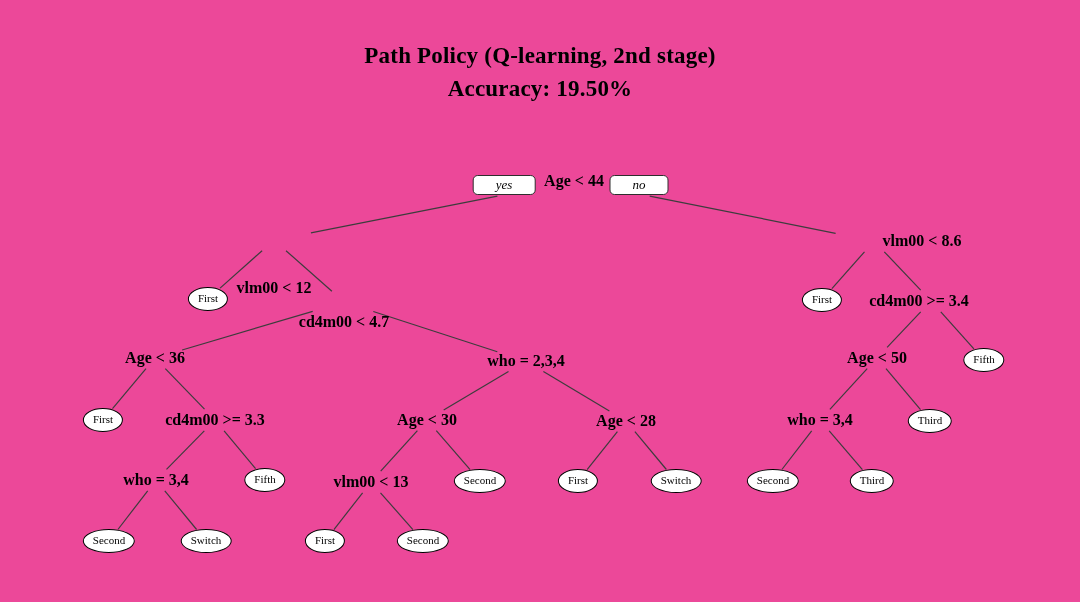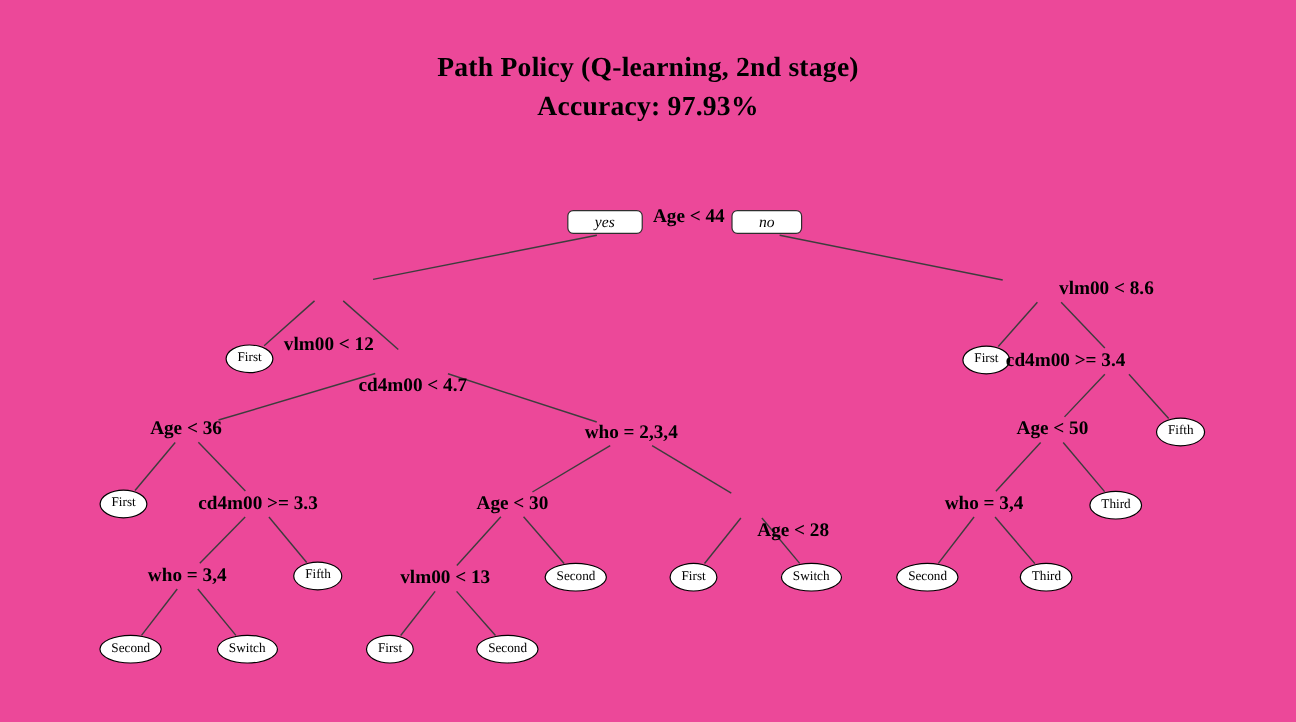--- a/index.html
+++ b/index.html
@@ -85,40 +85,40 @@
       <line x1="884.3" y1="251.8" x2="920.7" y2="290.1" stroke="#3d3d3d" stroke-width="1.2"></line>
       <line x1="920.7" y1="311.9" x2="887.1" y2="347.4" stroke="#3d3d3d" stroke-width="1.2"></line>
       <line x1="940.8" y1="311.9" x2="973.9" y2="348.8" stroke="#3d3d3d" stroke-width="1.2"></line>
       <line x1="867.2" y1="368.7" x2="829.9" y2="409.3" stroke="#3d3d3d" stroke-width="1.2"></line>
       <line x1="886.0" y1="368.7" x2="920.5" y2="409.7" stroke="#3d3d3d" stroke-width="1.2"></line>
       <line x1="811.7" y1="430.8" x2="781.9" y2="469.5" stroke="#3d3d3d" stroke-width="1.2"></line>
       <line x1="829.2" y1="430.8" x2="862.4" y2="469.7" stroke="#3d3d3d" stroke-width="1.2"></line>
     </svg>
   <div class="title-block">
     <div>Path Policy (Q-learning, 2nd stage)</div>
-    <div>Accuracy: 97.93%</div>
+    <div>Accuracy: 19.50%</div>
   </div>
   <div id="tree-layer">
       <div class="node decision" style="left: 574px; top: 181px;">Age &lt; 44</div>
       <div class="node tag" style="left: 504px; top: 185px;">yes</div>
       <div class="node tag" style="left: 639px; top: 185px;">no</div>
       <div class="node decision" style="left: 274px; top: 240px; margin-top: 48px;">vlm00 &lt; 12</div>
       <div class="node decision" style="left: 874px; top: 241px; margin-left: 48px;">vlm00 &lt; 8.6</div>
       <div class="node leaf" style="left: 208px; top: 299px;">First</div>
       <div class="node decision" style="left: 344px; top: 302px; margin-top: 20px;">cd4m00 &lt; 4.7</div>
       <div class="node leaf" style="left: 822px; top: 300px;">First</div>
-      <div class="node decision" style="left: 888px; top: 301px;">cd4m00 &gt;= 3.4</div>
+      <div class="node decision" style="left: 919px; top: 301px;">cd4m00 &gt;= 3.4</div>
       <div class="node decision" style="left: 155px; top: 358px; text-align: center;">Age &lt; 36</div>
       <div class="node decision" style="left: 526px; top: 361px;">who = 2,3,4</div>
       <div class="node decision" style="left: 877px; top: 358px;">Age &lt; 50</div>
       <div class="node leaf" style="left: 984px; top: 360px;">Fifth</div>
       <div class="node leaf" style="left: 103px; top: 420px;">First</div>
       <div class="node decision" style="left: 215px; top: 420px;">cd4m00 &gt;= 3.3</div>
       <div class="node decision" style="left: 427px; top: 420px;">Age &lt; 30</div>
-      <div class="node decision" style="left: 626px; top: 443px; margin-left: 35px;">Age &lt; 28</div>
+      <div class="node decision" style="left: 626px; top: 421px;">Age &lt; 28</div>
       <div class="node decision" style="left: 820px; top: 420px;">who = 3,4</div>
       <div class="node leaf" style="left: 930px; top: 421px;">Third</div>
       <div class="node decision" style="left: 156px; top: 480px;">who = 3,4</div>
       <div class="node leaf" style="left: 265px; top: 480px;">Fifth</div>
       <div class="node decision" style="left: 371px; top: 482px;">vlm00 &lt; 13</div>
       <div class="node leaf" style="left: 480px; top: 481px;">Second</div>
       <div class="node leaf" style="left: 578px; top: 481px;">First</div>
       <div class="node leaf" style="left: 676px; top: 481px;">Switch</div>
       <div class="node leaf" style="left: 773px; top: 481px;">Second</div>
       <div class="node leaf" style="left: 872px; top: 481px;">Third</div>

